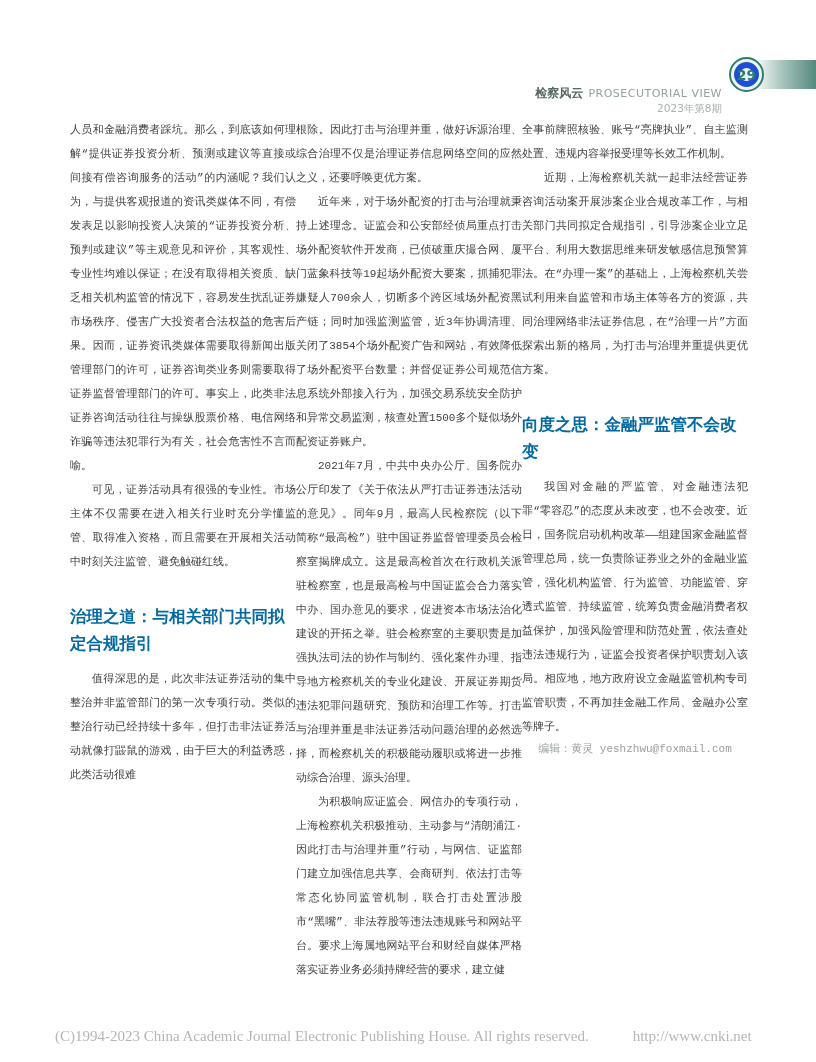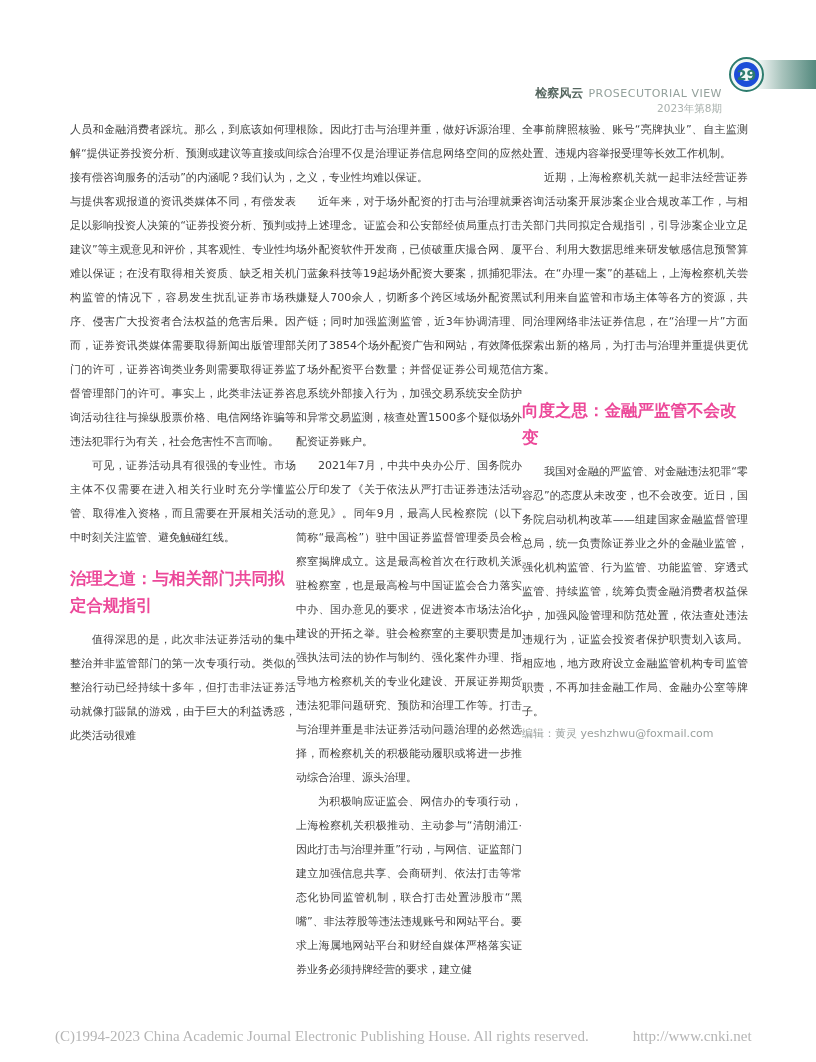--- a/index.html
+++ b/index.html
@@ -33,37 +33,37 @@
   .page-badge-inner {
     width:25px; height:25px; box-sizing:border-box;
     border:6px solid #1d4ed8; border-radius:50%;
     display:flex; align-items:center; justify-content:center;
     font-weight:bold; color:#2d7c6e; font-size:14px;
   }
 
   
   .columns {
     position:absolute; left:70px; top:118px; width:678px;
-    display:flex; 
+    display:flex; font-family:Liberation Mono, monospace;
   }
   .col {
     flex:1; min-width:0;
     text-align:justify;
     font-size:11px; line-height:24px;
     color:#3f3f3f;
   }
   .col p { margin:0; }
   .col p.ind { text-indent:2em; }
   .col h3 {
     font-size:16.5px; line-height:27px;
-    color:#ec4899; font-weight:bold;
-    text-align:left; margin:15px 0 9px 0;
+    color:#0369a1; font-weight:bold;
+    text-align:left; margin:30px 0 9px 0;
   }
   .editor-line {
-    text-align:left; color:#9aa09e;
+    text-align:center; color:#9aa09e;
     font-size:11px; line-height:20px; margin-top:5px;
     text-indent:0;
   }
   .endmark {
     display:inline-block; width:11px; height:11px;
     background:#ce2a2a; border-radius:2px;
     vertical-align:-1px; margin-left:3px; position:relative;
   }
   .endmark::after {
     content:""; position:absolute; left:2px; top:2px; right:2px; bottom:2px;
@@ -98,21 +98,21 @@
 <div class="columns">
 
   <div class="col">
     <p>人员和金融消费者踩坑。那么，到底该如何理解“提供证券投资分析、预测或建议等直接或间接有偿咨询服务的活动”的内涵呢？我们认为，与提供客观报道的资讯类媒体不同，有偿发表足以影响投资人决策的“证券投资分析、预判或建议”等主观意见和评价，其客观性、专业性均难以保证；在没有取得相关资质、缺乏相关机构监管的情况下，容易发生扰乱证券市场秩序、侵害广大投资者合法权益的危害后果。因而，证券资讯类媒体需要取得新闻出版管理部门的许可，证券咨询类业务则需要取得证券监督管理部门的许可。事实上，此类非法证券咨询活动往往与操纵股票价格、电信网络诈骗等违法犯罪行为有关，社会危害性不言而喻。</p>
     <p class="ind">可见，证券活动具有很强的专业性。市场主体不仅需要在进入相关行业时充分学懂监管、取得准入资格，而且需要在开展相关活动中时刻关注监管、避免触碰红线。</p>
     <h3>治理之道：与相关部门共同拟定合规指引</h3>
     <p class="ind">值得深思的是，此次非法证券活动的集中整治并非监管部门的第一次专项行动。类似的整治行动已经持续十多年，但打击非法证券活动就像打鼹鼠的游戏，由于巨大的利益诱惑，此类活动很难</p>
   </div>
 
   <div class="col">
-    <p>根除。因此打击与治理并重，做好诉源治理、综合治理不仅是治理证券信息网络空间的应然之义，专业性均难以保证。</p>
+    <p>根除。因此打击与治理并重，做好诉源治理、综合治理不仅是治理证券信息网络空间的应然之义，还要呼唤更优方案。</p>
     <p class="ind">近年来，对于场外配资的打击与治理就秉持上述理念。证监会和公安部经侦局重点打击场外配资软件开发商，已侦破重庆撮合网、厦门蓝象科技等19起场外配资大要案，抓捕犯罪嫌疑人700余人，切断多个跨区域场外配资黑产链；同时加强监测监管，近3年协调清理、关闭了3854个场外配资广告和网站，有效降低了场外配资平台数量；并督促证券公司规范信息系统外部接入行为，加强交易系统安全防护和异常交易监测，核查处置1500多个疑似场外配资证券账户。</p>
     <p class="ind">2021年7月，中共中央办公厅、国务院办公厅印发了《关于依法从严打击证券违法活动的意见》。同年9月，最高人民检察院（以下简称“最高检”）驻中国证券监督管理委员会检察室揭牌成立。这是最高检首次在行政机关派驻检察室，也是最高检与中国证监会合力落实中办、国办意见的要求，促进资本市场法治化建设的开拓之举。驻会检察室的主要职责是加强执法司法的协作与制约、强化案件办理、指导地方检察机关的专业化建设、开展证券期货违法犯罪问题研究、预防和治理工作等。打击与治理并重是非法证券活动问题治理的必然选择，而检察机关的积极能动履职或将进一步推动综合治理、源头治理。</p>
     <p class="ind">为积极响应证监会、网信办的专项行动，上海检察机关积极推动、主动参与“清朗浦江·因此打击与治理并重”行动，与网信、证监部门建立加强信息共享、会商研判、依法打击等常态化协同监管机制，联合打击处置涉股市“黑嘴”、非法荐股等违法违规账号和网站平台。要求上海属地网站平台和财经自媒体严格落实证券业务必须持牌经营的要求，建立健</p>
   </div>
 
   <div class="col">
     <p>全事前牌照核验、账号“亮牌执业”、自主监测处置、违规内容举报受理等长效工作机制。</p>
     <p class="ind">近期，上海检察机关就一起非法经营证券咨询活动案开展涉案企业合规改革工作，与相关部门共同拟定合规指引，引导涉案企业立足平台、利用大数据思维来研发敏感信息预警算法。在“办理一案”的基础上，上海检察机关尝试利用来自监管和市场主体等各方的资源，共同治理网络非法证券信息，在“治理一片”方面探索出新的格局，为打击与治理并重提供更优方案。</p>
     <h3>向度之思：金融严监管不会改变</h3>
     <p class="ind">我国对金融的严监管、对金融违法犯罪“零容忍”的态度从未改变，也不会改变。近日，国务院启动机构改革——组建国家金融监督管理总局，统一负责除证券业之外的金融业监管，强化机构监管、行为监管、功能监管、穿透式监管、持续监管，统筹负责金融消费者权益保护，加强风险管理和防范处置，依法查处违法违规行为，证监会投资者保护职责划入该局。相应地，地方政府设立金融监管机构专司监管职责，不再加挂金融工作局、金融办公室等牌子。</p>

